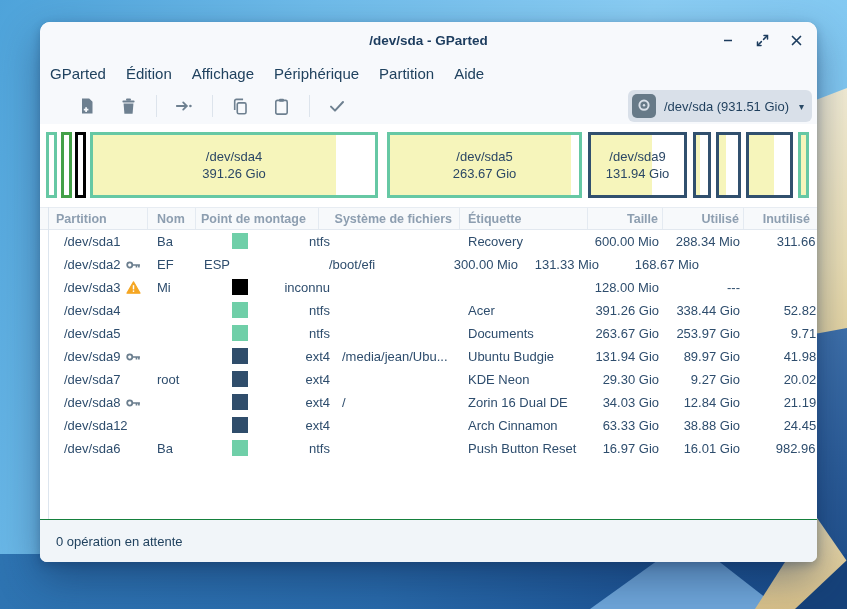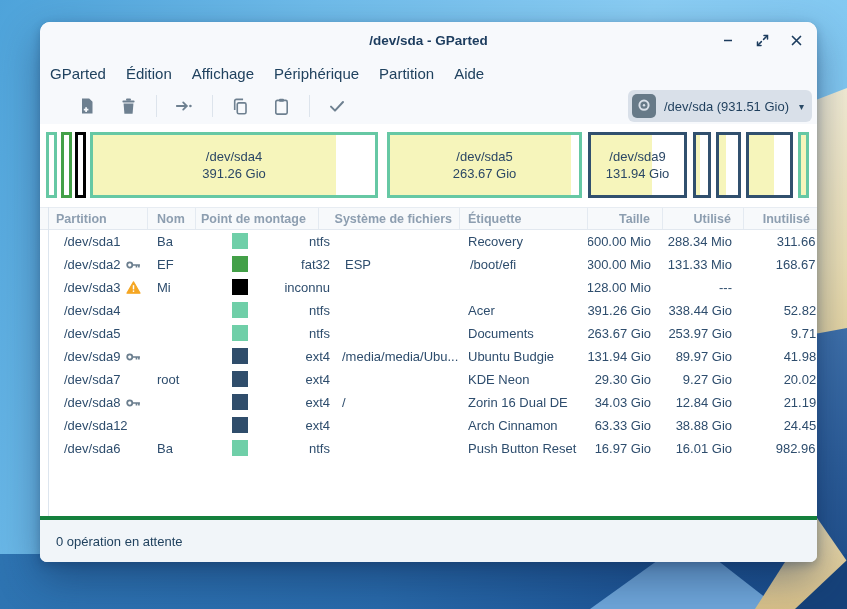--- a/index.html
+++ b/index.html
@@ -72,27 +72,27 @@
     font-size:12.5px;font-weight:bold;color:#8d9eb0;align-items:center;box-sizing:border-box;}
   .hc{height:100%;display:flex;align-items:center;box-sizing:border-box;border-right:1px solid #e4eaf1;}
   .hc:last-child{border-right:none;}
   .trow{height:23px;flex:0 0 23px;display:flex;padding-left:8px;width:800px;
     font-size:13px;color:#2e4d6d;align-items:center;box-sizing:content-box;}
   .c{height:100%;display:flex;align-items:center;box-sizing:border-box;white-space:nowrap;overflow:hidden;}
   .w-part{width:100px;}  .w-nom{width:48px;}  .w-fs{width:141px;}
   .w-mount{width:123px;} .w-label{width:128px;} .w-size{width:75px;}
   .w-used{width:81px;}   .w-unusedh{width:73px;} .w-unused{width:96px;}
   .pl16{padding-left:16px;} .pl9{padding-left:9px;} .pl5{padding-left:5px;} .pl8{padding-left:8px;}
-  .right{justify-content:flex-end;} .pr7{padding-right:7px;} .pr4{padding-right:12px;}
+  .right{justify-content:flex-end;} .pr7{padding-right:7px;} .pr4{padding-right:4px;}
   .c-part .picon{margin-left:6px;display:inline-flex;align-items:center;}
   .c-fs{position:relative;justify-content:flex-end;padding-right:7px;}
   .swatch{position:absolute;left:36px;top:3px;width:16px;height:16px;background:#6fcfa8;}
   .filler{flex:1 1 auto;background:#fff;}
 
-  .statusbar{height:42px;flex:0 0 42px;background:#f1f5f9;border-top:4px solid #15803d;
+  .statusbar{height:42px;flex:0 0 42px;background:#f1f5f9;border-top:1px solid #15803d;
     display:flex;align-items:center;padding-left:16px;font-size:13px;color:#21425f;}
 </style>
 </head>
 <body>
 
 <div class="desktop">
   <div class="wp wp-cream"></div>
   <div class="wp wp-bluewall"></div>
   <div class="wp wp-bottom"></div>
   <div class="wp wp-tri-light"></div>
@@ -273,24 +273,20 @@
       <div class="c w-part pl16 c-part">
           <span>/dev/sda2</span>
           <span class="picon" style="display: inline-flex;">
             <svg width="15" height="10" viewBox="0 0 20 12">
               <circle cx="5" cy="6" r="3.4" fill="none" stroke="#6b7e8e" stroke-width="2.4"></circle>
               <path d="M8.6 6h10M14 6v3.4M17.2 6v3.4" stroke="#6b7e8e" stroke-width="2.2" fill="none"></path>
             </svg>
           </span>
         </div>
       <div class="c w-nom pl9">EF</div>
-      <div class="c w-fs c-fs">
-          <span class="swatch" style="background: rgb(67, 160, 72);"></span>
-          <span>fat32</span>
-        </div>
       <div class="c w-label pl8">ESP</div>
       <div class="c w-mount pl5">/boot/efi</div>
       <div class="c w-size right pr4">300.00 Mio</div>
       <div class="c w-used right pr4">131.33 Mio</div>
       <div class="c w-unused right">168.67 Mio</div>
     </div>
     <div class="trow">
       <div class="c w-part pl16 c-part">
           <span>/dev/sda3</span>
           <span class="picon" style="display: inline-flex;">
@@ -350,21 +346,21 @@
               <circle cx="5" cy="6" r="3.4" fill="none" stroke="#6b7e8e" stroke-width="2.4"></circle>
               <path d="M8.6 6h10M14 6v3.4M17.2 6v3.4" stroke="#6b7e8e" stroke-width="2.2" fill="none"></path>
             </svg>
           </span>
         </div>
       <div class="c w-nom pl9"></div>
       <div class="c w-fs c-fs">
           <span class="swatch" style="background: rgb(47, 77, 107);"></span>
           <span>ext4</span>
         </div>
-      <div class="c w-mount pl5">/media/media/Ubu...</div>
+      <div class="c w-mount pl5">/media/jean/Ubu...</div>
       <div class="c w-label pl8">Ubuntu Budgie</div>
       <div class="c w-size right pr4">131.94 Gio</div>
       <div class="c w-used right pr4">89.97 Gio</div>
       <div class="c w-unused right">41.98 Gio</div>
     </div>
     <div class="trow">
       <div class="c w-part pl16 c-part">
           <span>/dev/sda7</span>
         </div>
       <div class="c w-nom pl9">root</div>

